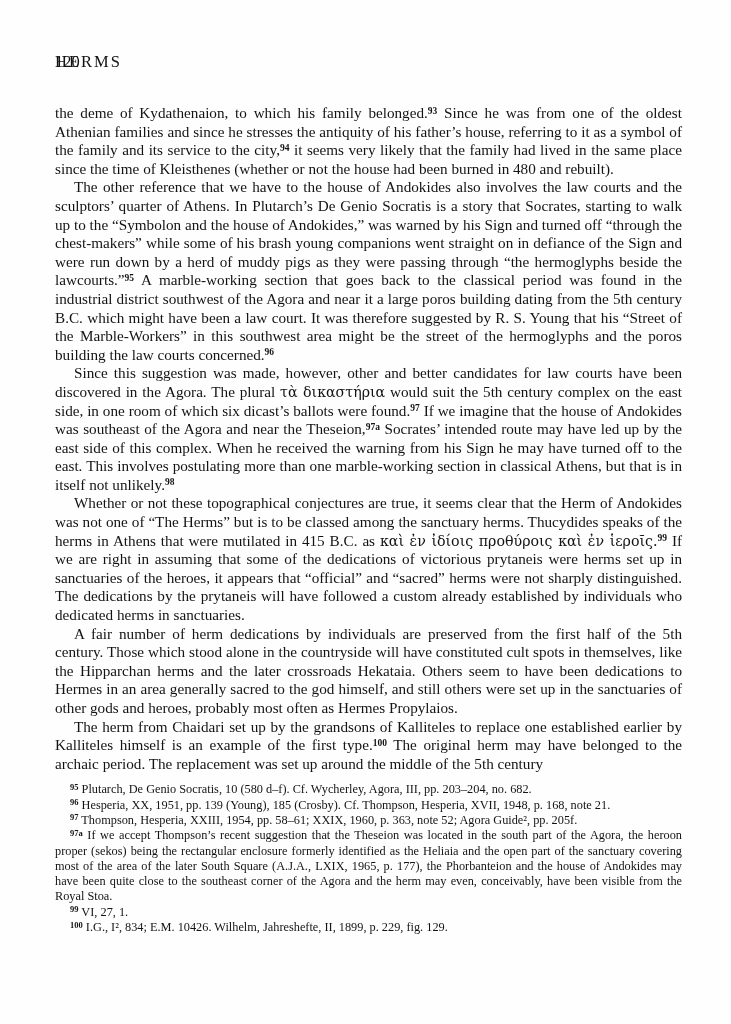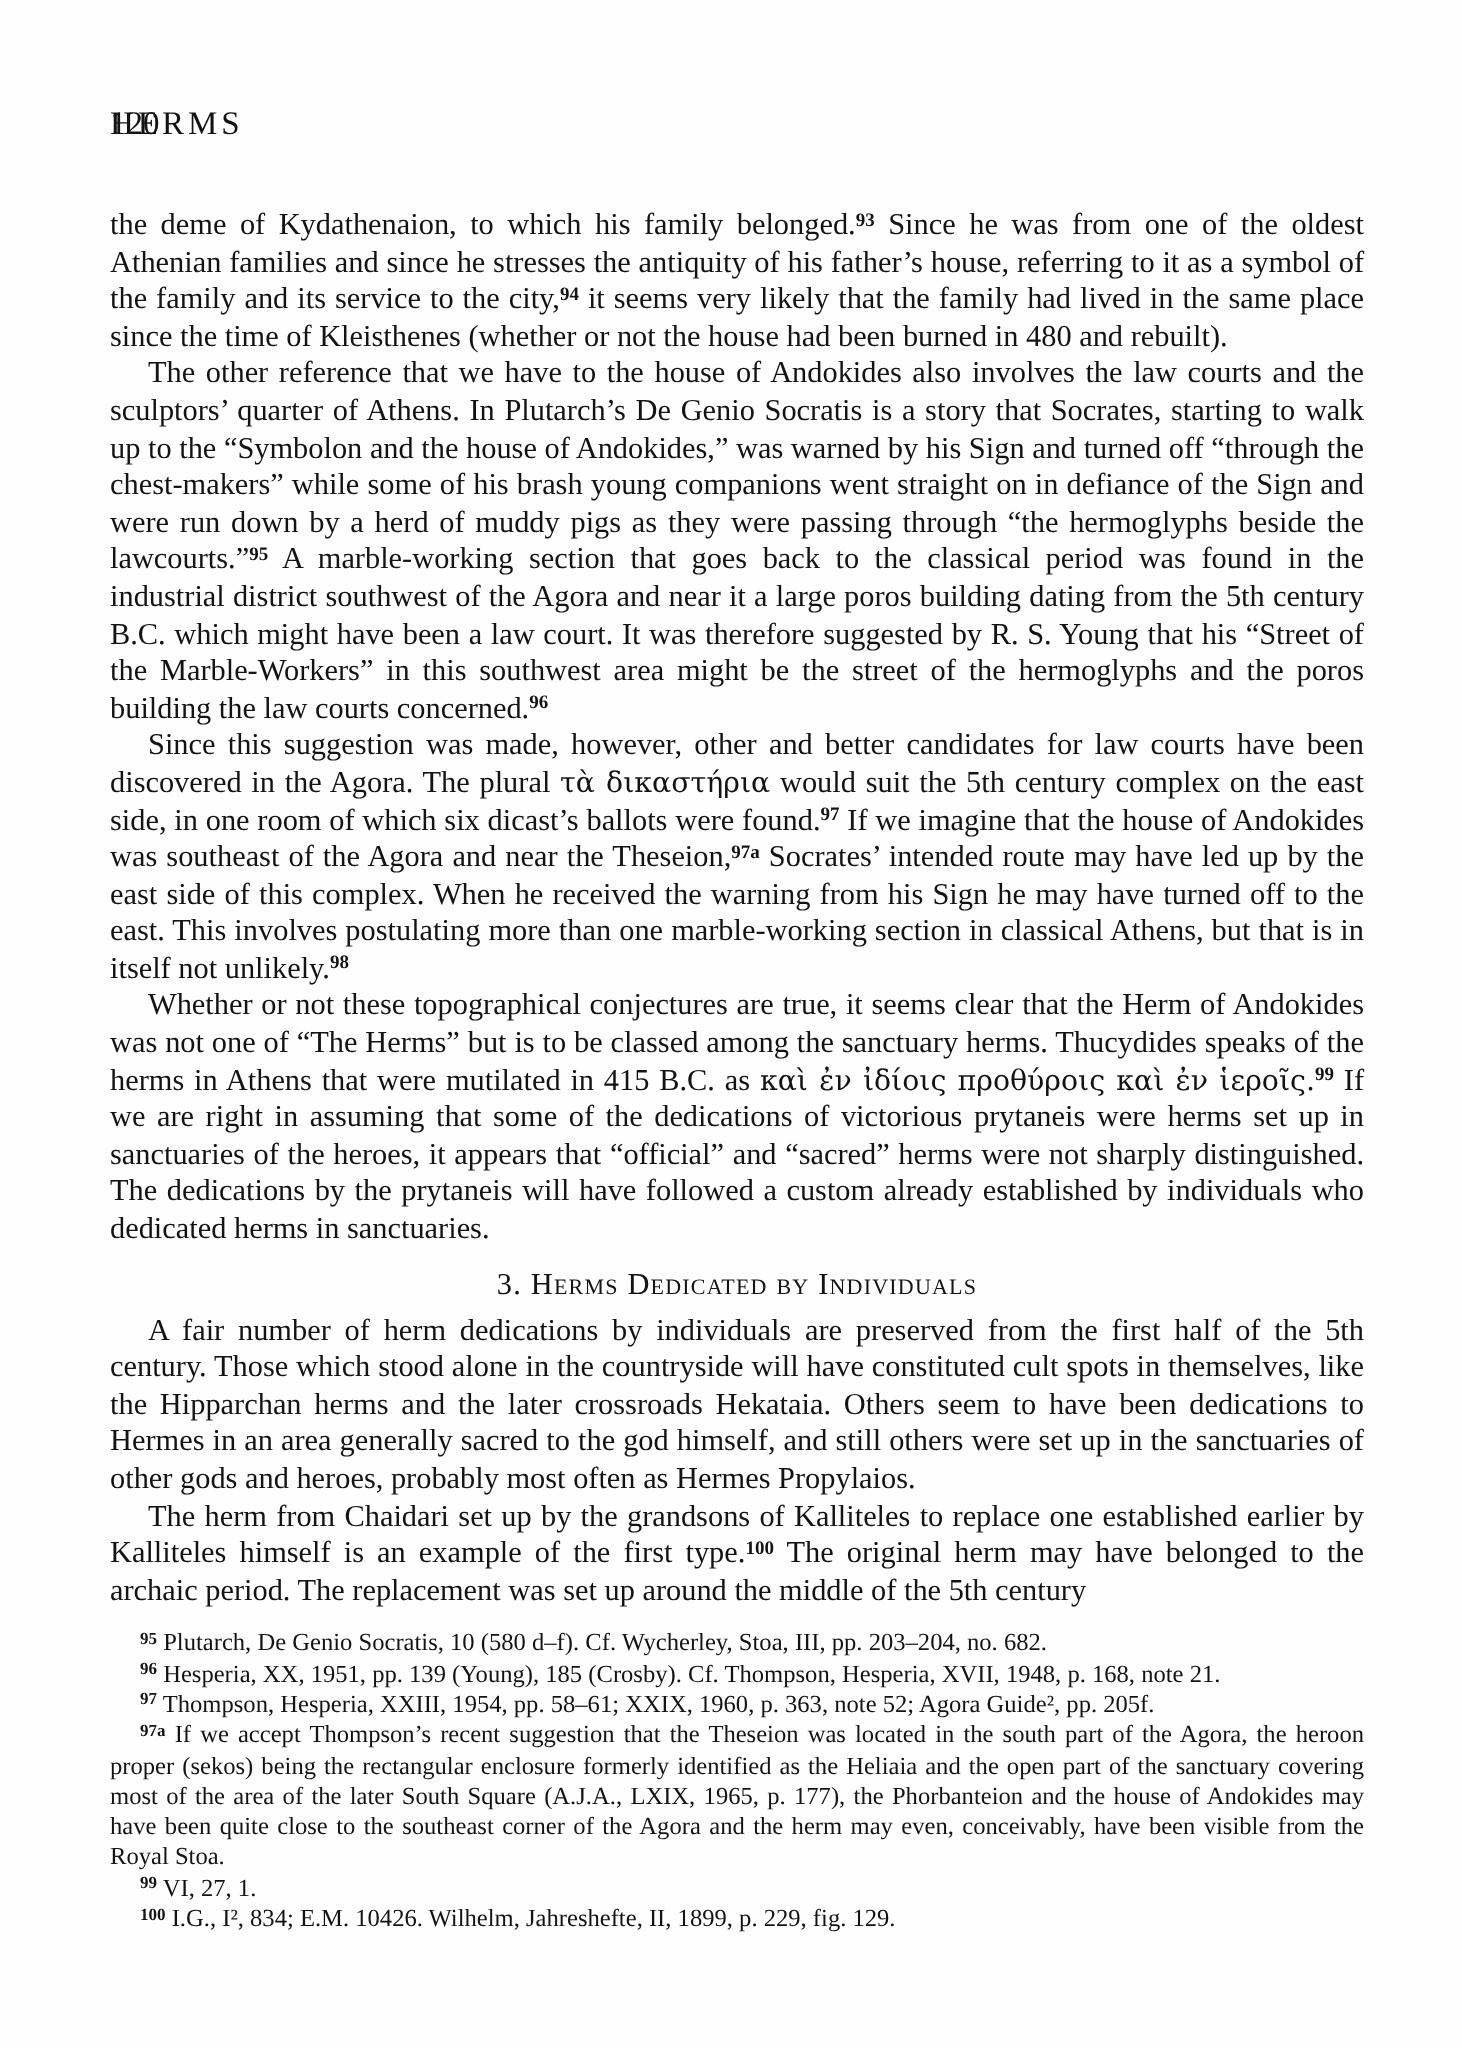--- a/index.html
+++ b/index.html
@@ -92,25 +92,24 @@
 <div class="page">
   <div class="running-header">
     <span class="page-num">120</span>
     <span class="head-title">HERMS</span>
   </div>
   <div class="body-text">
       <p><span>the deme of Kydathenaion, to which his family belonged.</span><span class="sup">93</span><span> Since he was from one of the oldest Athenian families and since he stresses the antiquity of his father’s house, referring to it as a symbol of the family and its service to the city,</span><span class="sup">94</span><span> it seems very likely that the family had lived in the same place since the time of Kleisthenes (whether or not the house had been burned in 480 and rebuilt).</span></p>
       <p class="indent"><span>The other reference that we have to the house of Andokides also involves the law courts and the sculptors’ quarter of Athens. In Plutarch’s </span><span class="i">De Genio Socratis</span><span> is a story that Socrates, starting to walk up to the “Symbolon and the house of Andokides,” was warned by his Sign and turned off “through the chest-makers” while some of his brash young companions went straight on in defiance of the Sign and were run down by a herd of muddy pigs as they were passing through “the hermoglyphs beside the lawcourts.”</span><span class="sup">95</span><span> A marble-working section that goes back to the classical period was found in the industrial district southwest of the Agora and near it a large poros building dating from the 5th century B.C. which might have been a law court. It was therefore suggested by R. S. Young that his “Street of the Marble-Workers” in this southwest area might be the street of the hermoglyphs and the poros building the law courts concerned.</span><span class="sup">96</span></p>
       <p class="indent"><span>Since this suggestion was made, however, other and better candidates for law courts have been discovered in the Agora. The plural </span><span class="greek">τὰ δικαστήρια</span><span> would suit the 5th century complex on the east side, in one room of which six dicast’s ballots were found.</span><span class="sup">97</span><span> If we imagine that the house of Andokides was southeast of the Agora and near the Theseion,</span><span class="sup">97a</span><span> Socrates’ intended route may have led up by the east side of this complex. When he received the warning from his Sign he may have turned off to the east. This involves postulating more than one marble-working section in classical Athens, but that is in itself not unlikely.</span><span class="sup">98</span></p>
       <p class="indent"><span>Whether or not these topographical conjectures are true, it seems clear that the Herm of Andokides was not one of “The Herms” but is to be classed among the sanctuary herms. Thucydides speaks of the herms in Athens that were mutilated in 415 B.C. as </span><span class="greek">καὶ ἐν ἰδίοις προθύροις καὶ ἐν ἱεροῖς.</span><span class="sup">99</span><span> If we are right in assuming that some of the dedications of victorious prytaneis were herms set up in sanctuaries of the heroes, it appears that “official” and “sacred” herms were not sharply distinguished. The dedications by the prytaneis will have followed a custom already established by individuals who dedicated herms in sanctuaries.</span></p>
-      <h3 class="section-heading">3. Herms Dedicated by Individuals</h3>
       <p class="indent"><span>A fair number of herm dedications by individuals are preserved from the first half of the 5th century. Those which stood alone in the countryside will have constituted cult spots in themselves, like the Hipparchan herms and the later crossroads Hekataia. Others seem to have been dedications to Hermes in an area generally sacred to the god himself, and still others were set up in the sanctuaries of other gods and heroes, probably most often as Hermes Propylaios.</span></p>
       <p class="indent"><span>The herm from Chaidari set up by the grandsons of Kalliteles to replace one established earlier by Kalliteles himself is an example of the first type.</span><span class="sup">100</span><span> The original herm may have belonged to the archaic period. The replacement was set up around the middle of the 5th century</span></p>
     </div>
   <div class="footnotes">
-      <p><span class="fn-marker">95</span> <span>Plutarch, </span><span class="i">De Genio Socratis</span><span>, 10 (580 d–f). Cf. Wycherley, </span><span class="i">Stoa</span><span>, III, pp. 203–204, no. 682.</span></p>
+      <p><span class="fn-marker">95</span> <span>Plutarch, </span><span class="i">De Genio Socratis</span><span>, 10 (580 d–f). Cf. Wycherley, </span><span class="i">Agora</span><span>, III, pp. 203–204, no. 682.</span></p>
       <p><span class="fn-marker">96</span> <span class="i">Hesperia</span><span>, XX, 1951, pp. 139 (Young), 185 (Crosby). Cf. Thompson, </span><span class="i">Hesperia</span><span>, XVII, 1948, p. 168, note 21.</span></p>
       <p><span class="fn-marker">97</span> <span>Thompson, </span><span class="i">Hesperia</span><span>, XXIII, 1954, pp. 58–61; XXIX, 1960, p. 363, note 52; </span><span class="i">Agora Guide²</span><span>, pp. 205f.</span></p>
       <p><span class="fn-marker">97a</span> <span>If we accept Thompson’s recent suggestion that the Theseion was located in the south part of the Agora, the heroon proper (</span><span class="i">sekos</span><span>) being the rectangular enclosure formerly identified as the Heliaia and the open part of the sanctuary covering most of the area of the later South Square (</span><span class="i">A.J.A.</span><span>, LXIX, 1965, p. 177), the Phorbanteion and the house of Andokides may have been quite close to the southeast corner of the Agora and the herm may even, conceivably, have been visible from the Royal Stoa.</span></p>
       <p><span class="fn-marker">99</span> <span>VI, 27, 1.</span></p>
       <p><span class="fn-marker">100</span> <span class="i">I.G.</span><span>, I², 834; E.M. 10426. Wilhelm, </span><span class="i">Jahreshefte</span><span>, II, 1899, p. 229, fig. 129.</span></p>
     </div>
 </div>
 
 </body></html>

